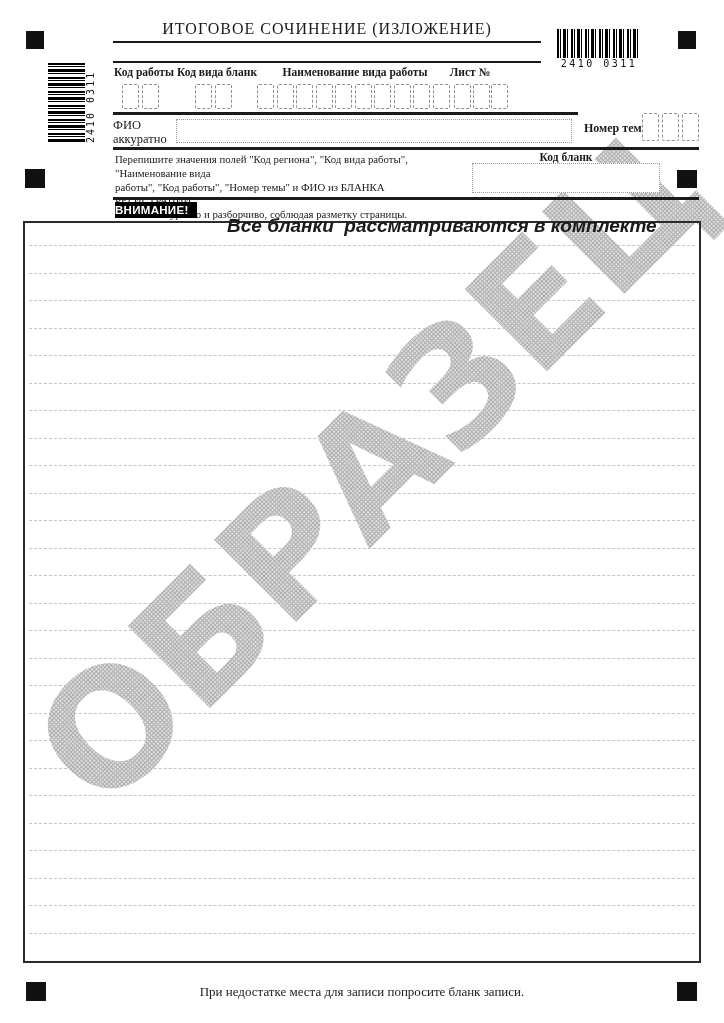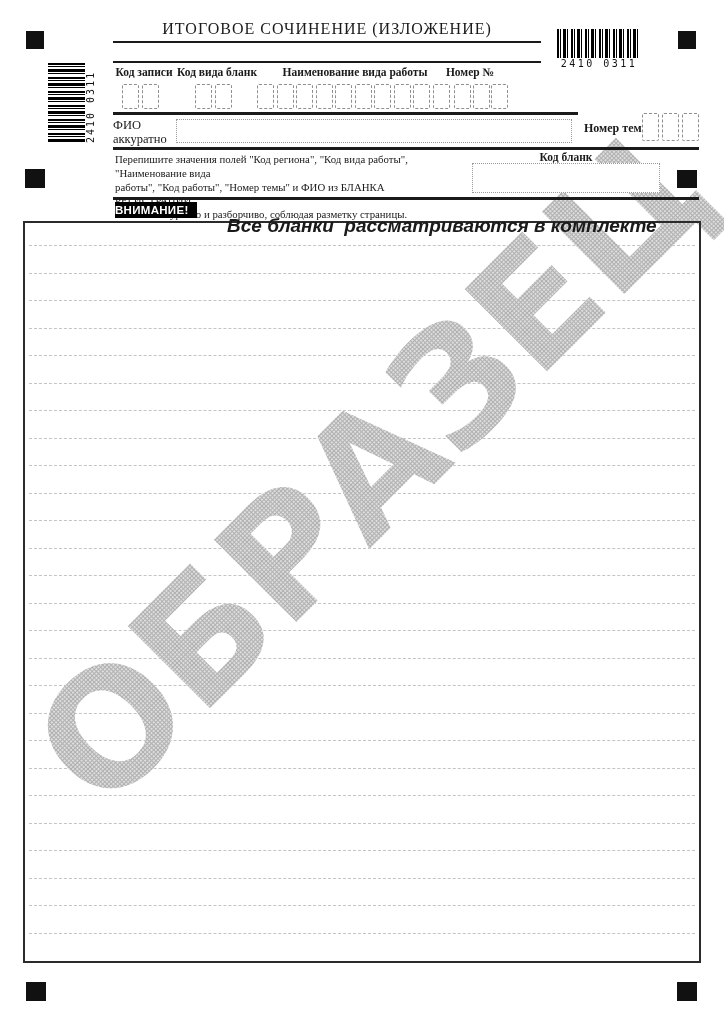--- a/index.html
+++ b/index.html
@@ -113,24 +113,24 @@
   <div class="barcode-v-digits">2410 0311</div>
   <div class="barcode-h"></div>
   <div class="barcode-h-digits">2410 0311</div>
 
   <div id="watermark">ОБРАЗЕЦ</div>
 
   <div class="hdr" id="title">ИТОГОВОЕ СОЧИНЕНИЕ (ИЗЛОЖЕНИЕ)</div>
   <div class="rule" id="rule-title"></div>
   <div class="rule" id="rule-subtitle"></div>
 
-  <div class="flabel" style="left:144px;">Код записи</div>
+  <div class="flabel" style="left:144px;">Код работы</div>
   <div class="flabel" style="left:217px;">Код вида бланк</div>
   <div class="flabel" style="left:355px;">Наименование вида работы</div>
-  <div class="flabel" style="left:470px;">Номер №</div>
+  <div class="flabel" style="left:470px;">Лист №</div>
 
   <div class="cellrow" id="cells-region">
       <div class="cell"></div>
       <div class="cell"></div>
     </div>
   <div class="cellrow" id="cells-worktype">
       <div class="cell"></div>
       <div class="cell"></div>
     </div>
   <div class="cellrow" id="cells-workname">
@@ -203,14 +203,15 @@
       <div class="wline" style="top: 546.5px;"></div>
       <div class="wline" style="top: 574px;"></div>
       <div class="wline" style="top: 601.5px;"></div>
       <div class="wline" style="top: 629px;"></div>
       <div class="wline" style="top: 656.5px;"></div>
       <div class="wline" style="top: 684px;"></div>
       <div class="wline" style="top: 711.5px;"></div>
     </div>
   <div id="writing-area"></div>
 
+  <div id="footer-note">При недостатке места для записи попросите бланк записи.</div>
 
 </div>
 
 </body></html>

